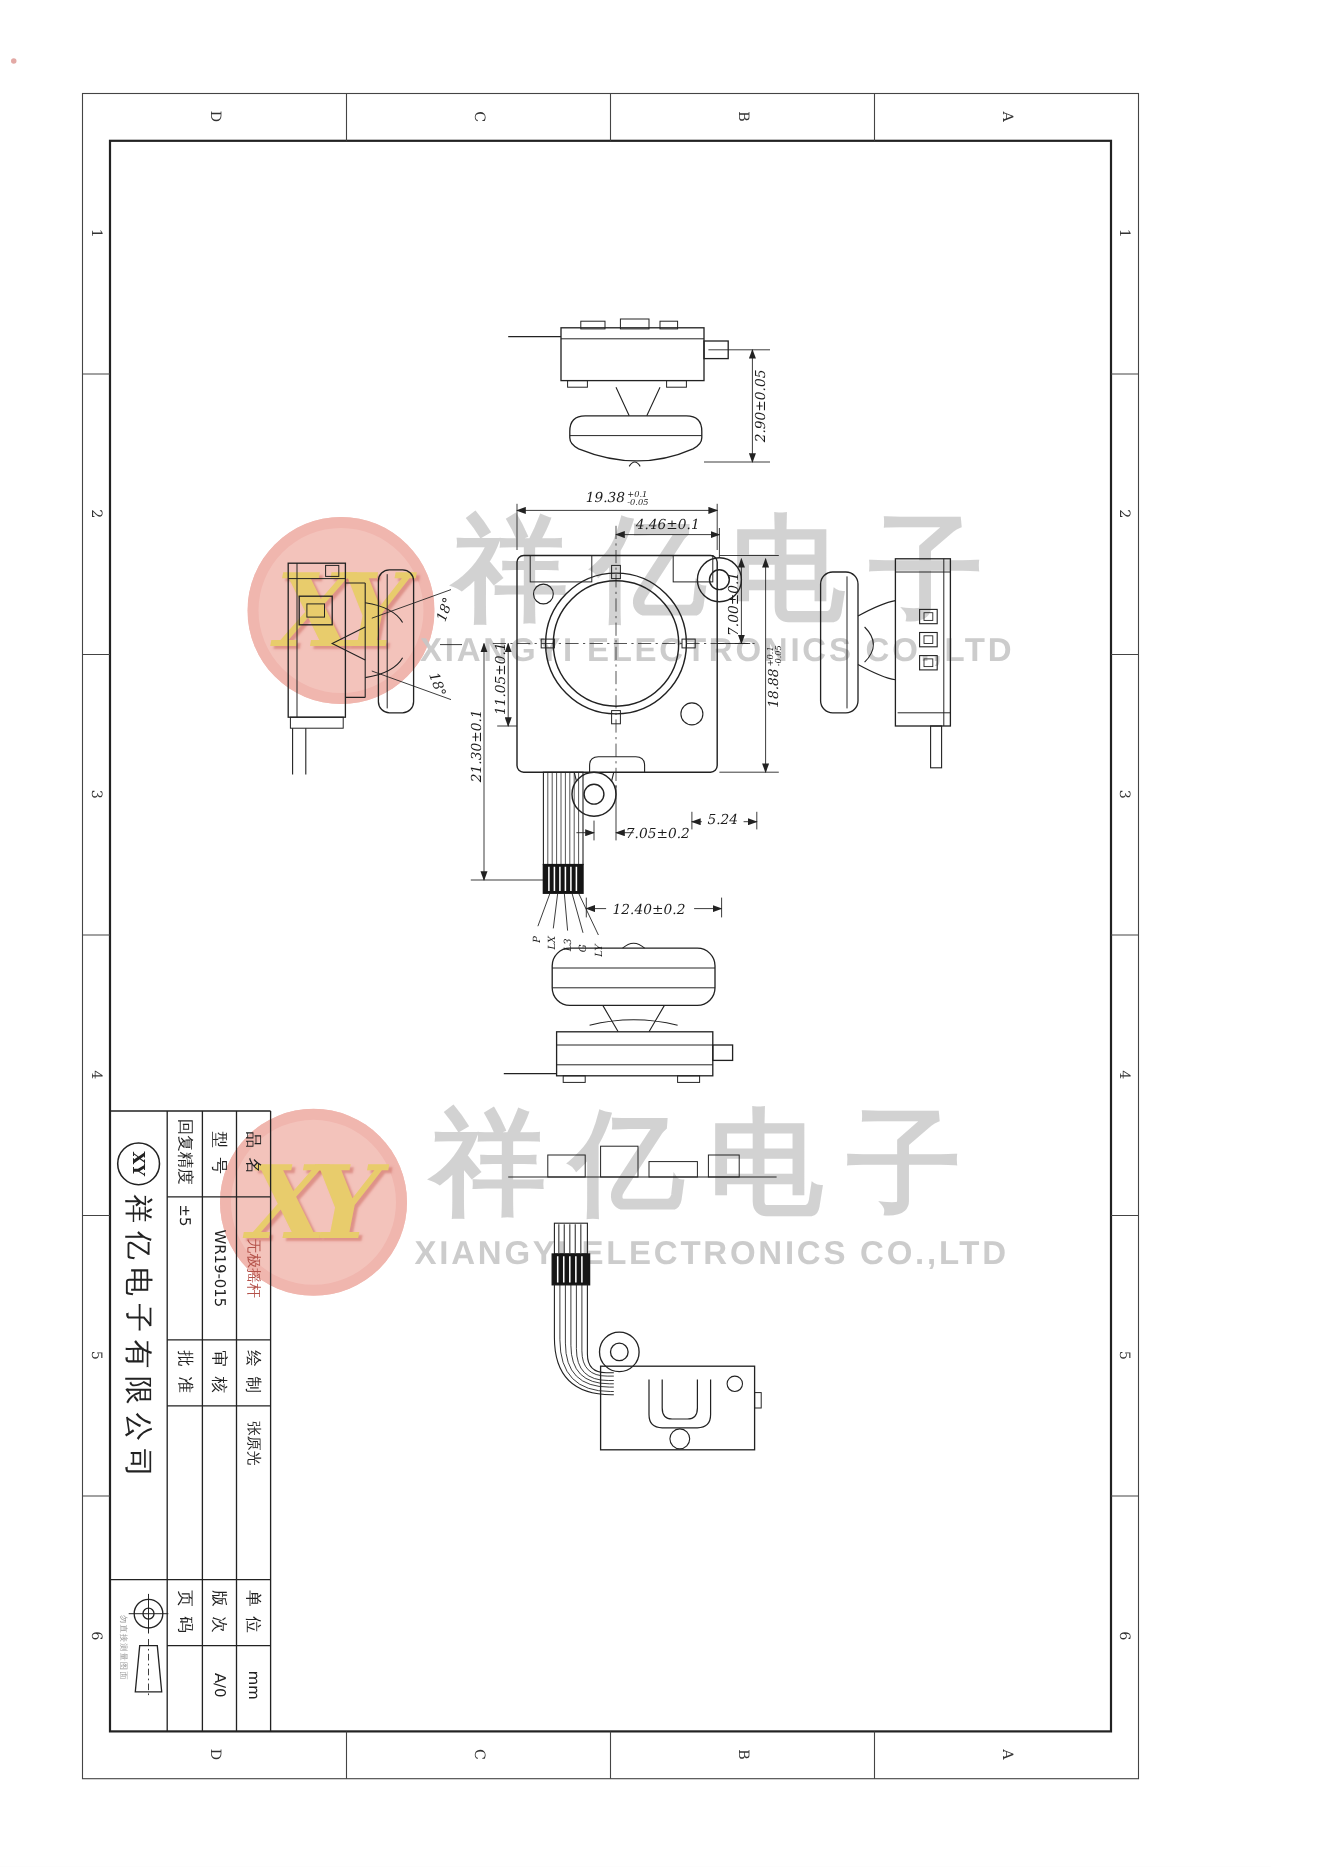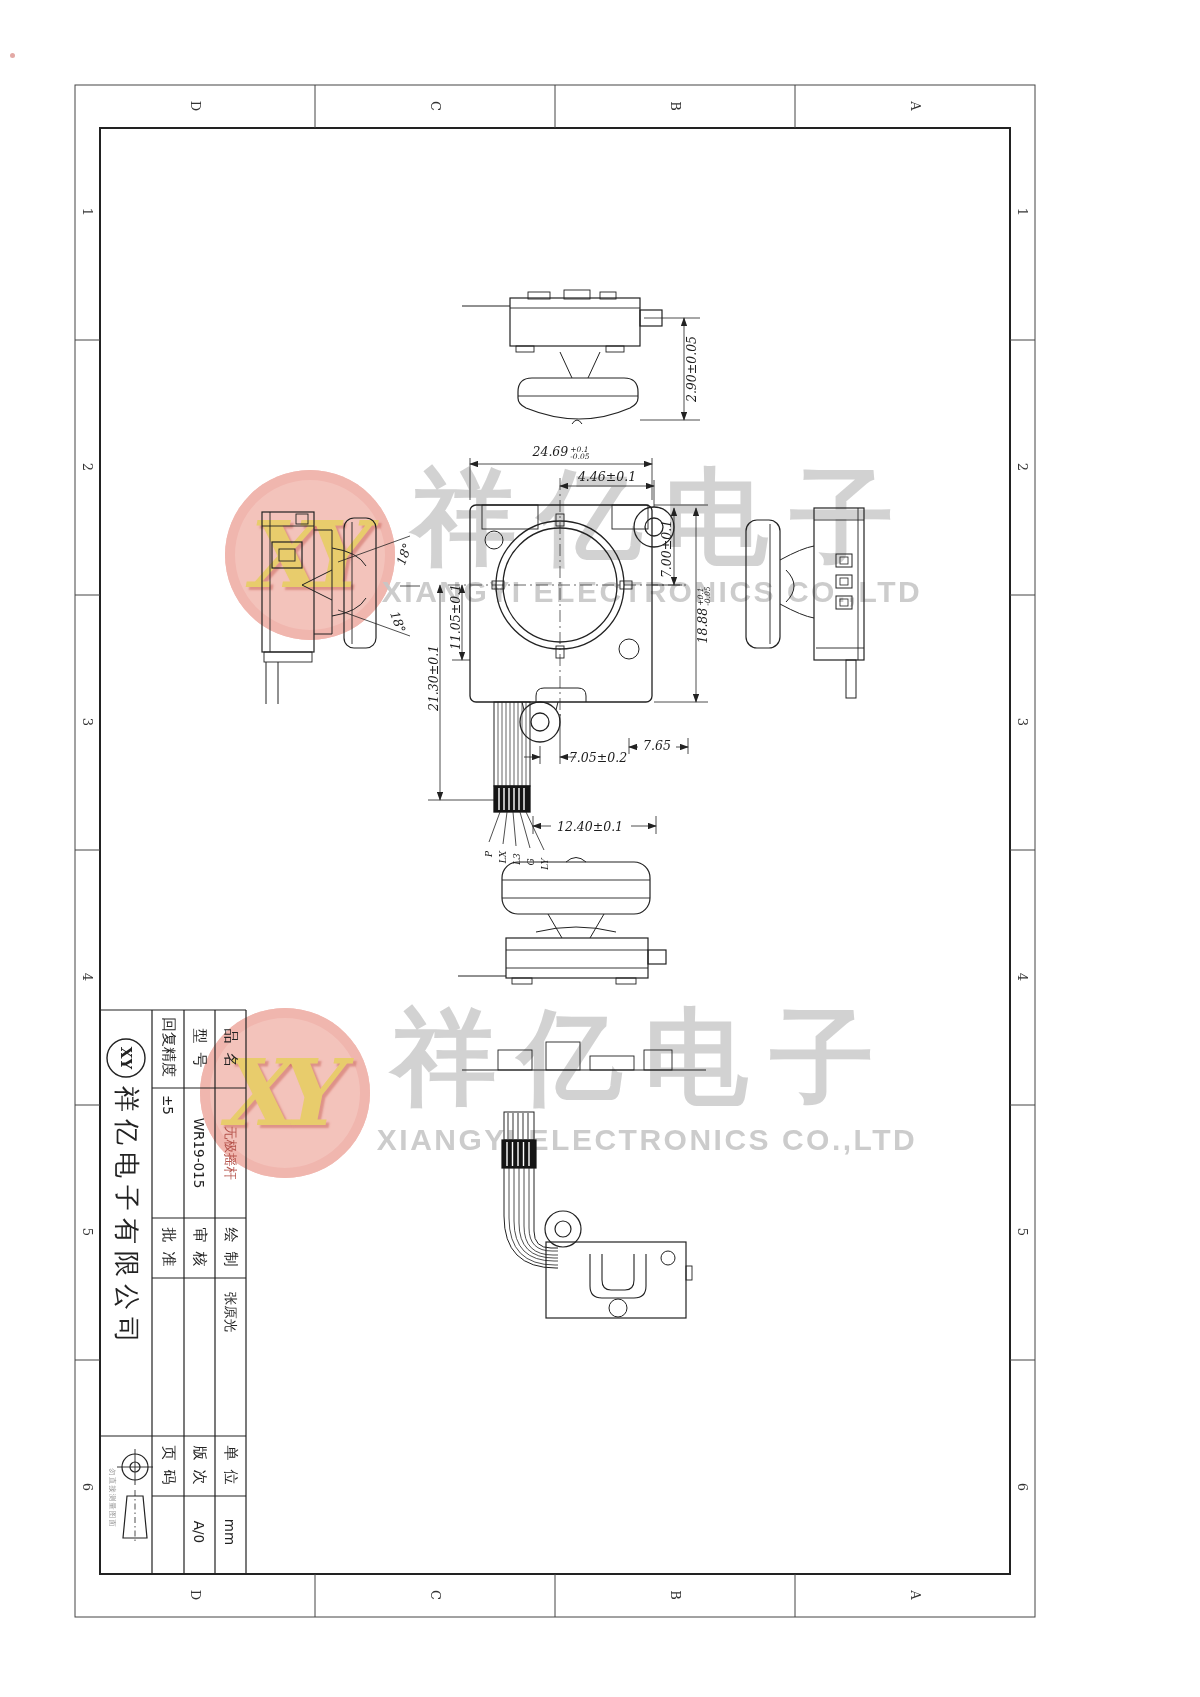--- a/index.html
+++ b/index.html
@@ -254,32 +254,32 @@
   <div class="t zone r90" style="left:87px;top:1487px;">6</div>
   <div class="t zone r90" style="left:1022px;top:212px;">1</div>
   <div class="t zone r90" style="left:1022px;top:467px;">2</div>
   <div class="t zone r90" style="left:1022px;top:722px;">3</div>
   <div class="t zone r90" style="left:1022px;top:977px;">4</div>
   <div class="t zone r90" style="left:1022px;top:1232px;">5</div>
   <div class="t zone r90" style="left:1022px;top:1487px;">6</div>
 
   <div class="t dim r270" style="left:691px;top:369px;">2.90±0.05</div>
 
-  <div class="t dim" style="left:561px;top:452px;"><span>24.69</span><span class="tol"><i>+0.1</i><i>-0.05</i></span></div>
+  <div class="t dim" style="left:561px;top:452px;"><span>19.38</span><span class="tol"><i>+0.1</i><i>-0.05</i></span></div>
 
   <div class="t dim" style="left:607px;top:476px;">4.46±0.1</div>
   <div class="t dim r270" style="left:666px;top:549px;">7.00±0.1</div>
 
   <div class="t dim r270" style="left:703px;top:615px;"><span>18.88</span><span class="tol"><i>+0.1</i><i>-0.05</i></span></div>
 
   <div class="t dim r270" style="left:455px;top:617px;">11.05±0.1</div>
   <div class="t dim r270" style="left:433px;top:678px;">21.30±0.1</div>
   <div class="t dim" style="left:598px;top:757px;">7.05±0.2</div>
-  <div class="t dim" style="left:657px;top:745px;">7.65</div>
-  <div class="t dim" style="left:590px;top:826px;">12.40±0.1</div>
+  <div class="t dim" style="left:657px;top:745px;">5.24</div>
+  <div class="t dim" style="left:590px;top:826px;">12.40±0.2</div>
   <div class="t dim" style="left:404px;top:554px;transform:translate(-50%,-50%) rotate(-70deg);">18°</div>
   <div class="t dim" style="left:398px;top:622px;transform:translate(-50%,-50%) rotate(70deg);">18°</div>
 
   <div class="t pin r270" style="left:489px;top:854px;">P</div>
   <div class="t pin r270" style="left:503px;top:857px;">LX</div>
   <div class="t pin r270" style="left:517px;top:859px;">L3</div>
   <div class="t pin r270" style="left:531px;top:862px;">G</div>
   <div class="t pin r270" style="left:545px;top:864px;">LY</div>
 
   <div class="t tb r90" style="left:230px;top:1049px;">品 名</div>

